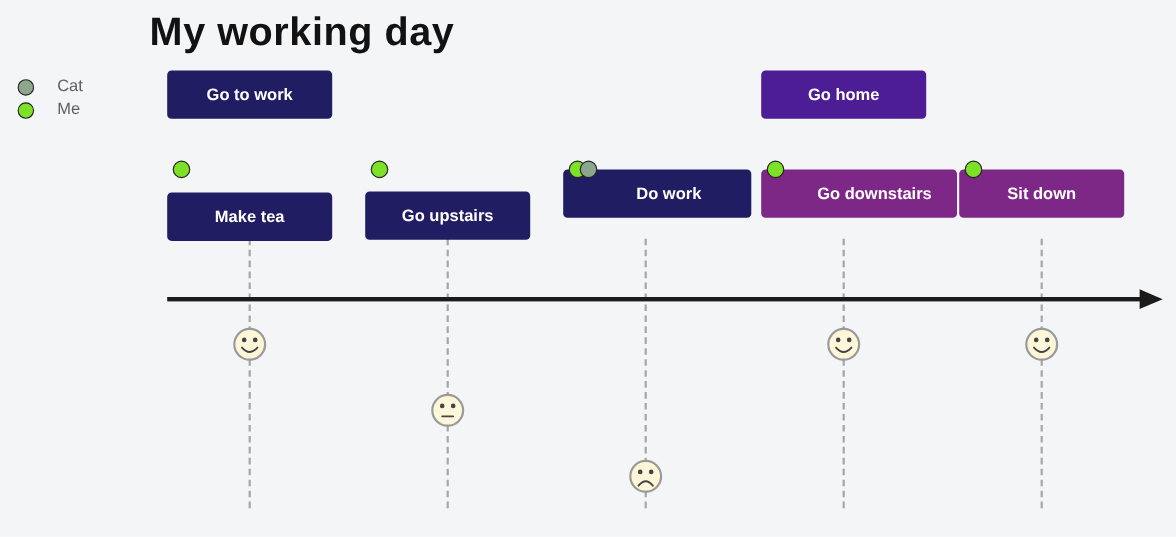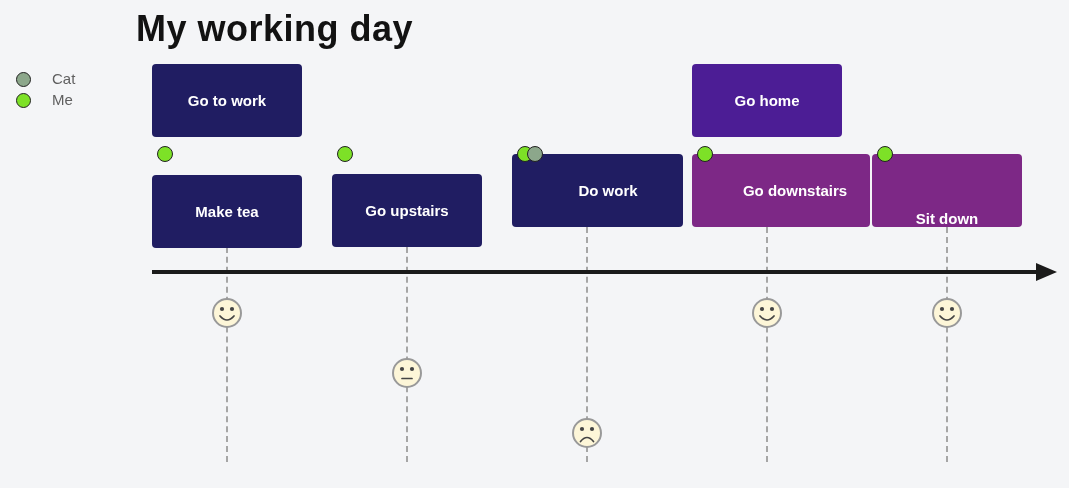--- a/index.html
+++ b/index.html
@@ -39,21 +39,21 @@
     margin-right: 9px;
     flex: 0 0 auto;
   }
   .legend-label {
     font-size: 15px;
     color: var(--legend-text, #5f5f5f);
   }
   .box {
     position: absolute;
     width: 150px;
-    height: 73px;
+    height: 44px;
     border-radius: 4px;
     display: flex;
     align-items: center;
     justify-content: center;
     color: var(--task-text, #fff);
     font-size: 15px;
     font-weight: 700;
     z-index: 3;
   }
   .actor-dot {
@@ -141,21 +141,21 @@
       </div>
       <div class="actor-dot" style="left: 517px; top: 146px; background: rgb(125, 225, 39);"></div>
       <div class="actor-dot" style="left: 527px; top: 146px; background: rgb(140, 167, 139);"></div>
       <div class="box" style="left: 692px; top: 64px; background: #4c1d95;">
         <span>Go home</span>
       </div>
       <div class="box" style="left: 692px; top: 154px; background: rgb(125, 40, 134); padding-left: 28px;">
         <span>Go downstairs</span>
       </div>
       <div class="actor-dot" style="left: 697px; top: 146px; background: rgb(125, 225, 39);"></div>
-      <div class="box" style="left: 872px; top: 154px; background: rgb(125, 40, 134); align-items: flex-end;">
+      <div class="box" style="left: 872px; top: 154px; background: rgb(125, 40, 134);">
         <span>Sit down</span>
       </div>
       <div class="actor-dot" style="left: 877px; top: 146px; background: rgb(125, 225, 39);"></div>
     </div>
   <div id="faces-layer">
       <div class="face" style="left: 211px; top: 297px;"><svg width="32" height="32" viewBox="-16 -16 32 32">
     <circle r="14" fill="#fdf6d8" stroke="#999999" stroke-width="2"></circle>
     <circle cx="-5" cy="-4" r="2.1" fill="#444444"></circle>
     <circle cx="5" cy="-4" r="2.1" fill="#444444"></circle>
     <path d="M -7 3 Q 0 11 7 3" fill="none" stroke="#444444" stroke-width="1.7" stroke-linecap="round"></path>

